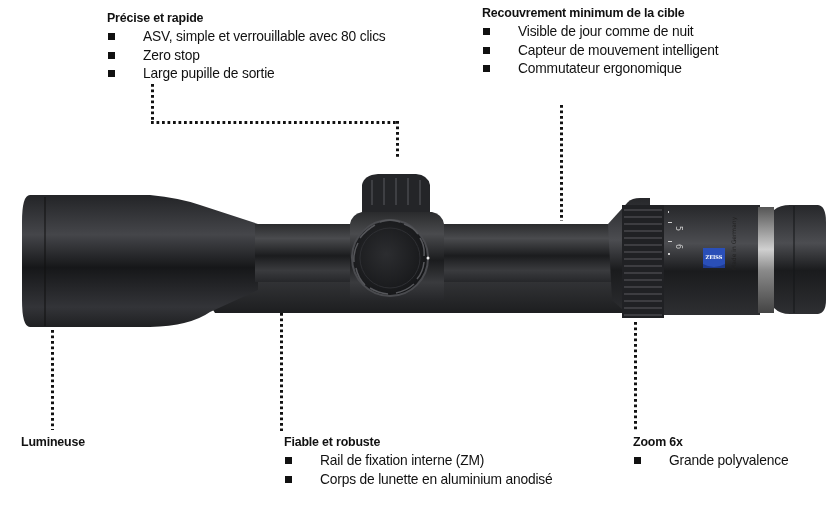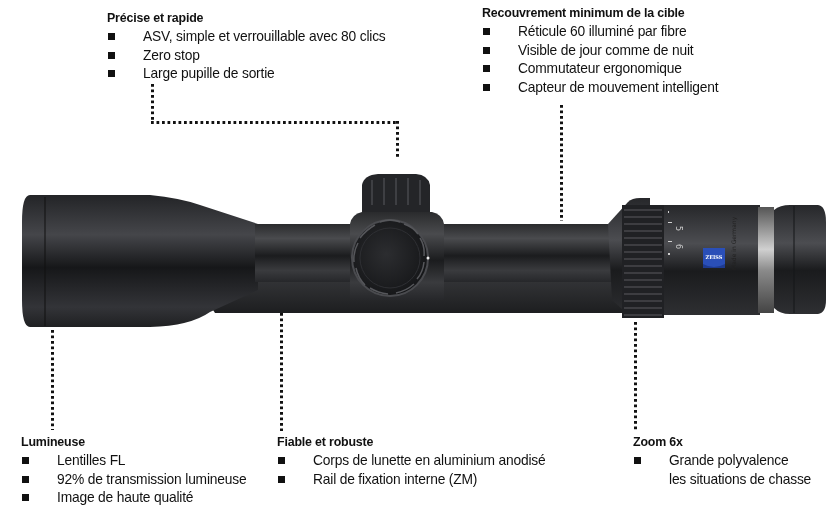--- a/index.html
+++ b/index.html
@@ -146,43 +146,36 @@
   <ul>
     <li><span class="bullet"></span><span class="txt">ASV, simple et verrouillable avec 80 clics</span></li>
     <li><span class="bullet"></span><span class="txt">Zero stop</span></li>
     <li><span class="bullet"></span><span class="txt">Large pupille de sortie</span></li>
   </ul>
 </div>
 
 <div class="callout" style="left:482px; top:4px;">
   <div class="title">Recouvrement minimum de la cible</div>
   <ul>
-    <li><span class="bullet"></span><span class="txt">Réticule 60 illuminé par fibre</span></li>
     <li><span class="bullet"></span><span class="txt">Visible de jour comme de nuit</span></li>
+    <li><span class="bullet"></span><span class="txt">Capteur de mouvement intelligent</span></li>
     <li><span class="bullet"></span><span class="txt">Commutateur ergonomique</span></li>
-    <li><span class="bullet"></span><span class="txt">Capteur de mouvement intelligent</span></li>
   </ul>
 </div>
 
 <div class="callout" style="left:21px; top:433px;">
   <div class="title">Lumineuse</div>
-  <ul>
-    <li><span class="bullet"></span><span class="txt">Lentilles FL</span></li>
-    <li><span class="bullet"></span><span class="txt">92% de transmission lumineuse</span></li>
-    <li><span class="bullet"></span><span class="txt">Image de haute qualité</span></li>
-  </ul>
 </div>
 
-<div class="callout" style="left:277px; top:433px;">
+<div class="callout" style="left:284px; top:433px;">
   <div class="title">Fiable et robuste</div>
   <ul>
+    <li><span class="bullet"></span><span class="txt">Rail de fixation interne (ZM)</span></li>
     <li><span class="bullet"></span><span class="txt">Corps de lunette en aluminium anodisé</span></li>
-    <li><span class="bullet"></span><span class="txt">Rail de fixation interne (ZM)</span></li>
   </ul>
 </div>
 
 <div class="callout" style="left:597px; top:433px;margin-left:36px;">
   <div class="title">Zoom 6x</div>
   <ul>
     <li><span class="bullet"></span><span class="txt">Grande polyvalence</span></li>
-    <li class="cont"><span class="txt">les situations de chasse</span></li>
   </ul>
 </div>
 
 </body></html>

